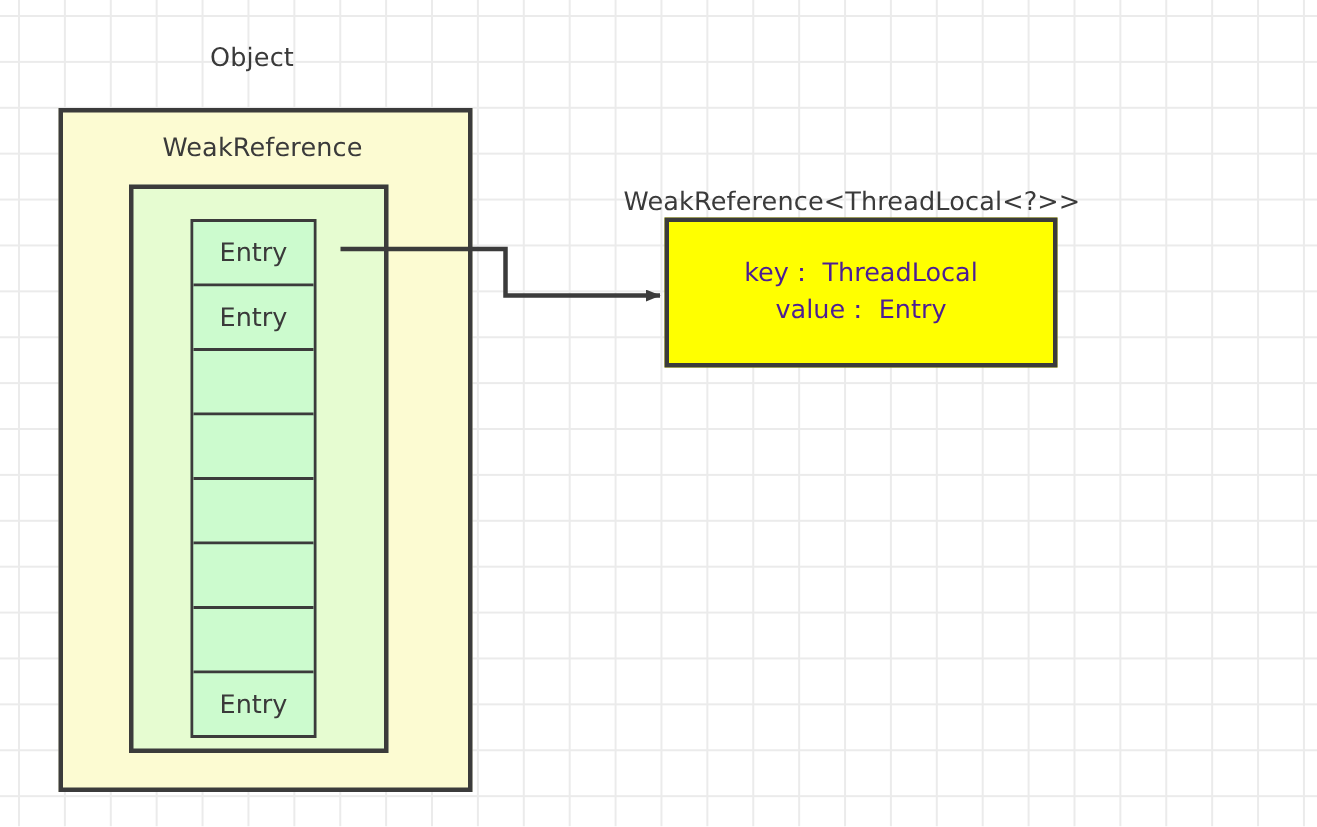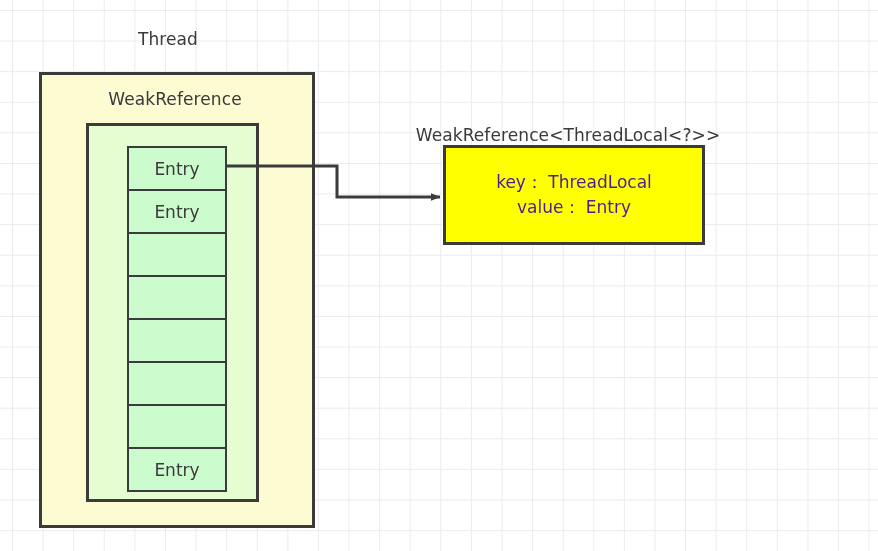--- a/index.html
+++ b/index.html
@@ -54,21 +54,21 @@
     background: #e6fcd1;
     border: 3px solid #3b3b3b;
     box-sizing: border-box;
   }
 
   
   .entry-table {
     position: absolute;
     left: 127px;
     top: 146px;
-    width: 100px;
+    width: 84px;
     height: 346px;
     border: 2px solid #3b3b3b;
     box-sizing: border-box;
     display: flex;
     flex-direction: column;
     background: #ccfbce;
   }
   .entry-cell {
     flex: 1 1 0;
     background: #ccfbce;
@@ -133,21 +133,21 @@
     pointer-events: none;
   }
 </style>
 </head>
 <body>
 
 <div id="canvas">
 
   <div class="thread-box"></div>
 
-  <div class="label thread-label">Thread</div>
+  <div class="label thread-label">Object</div>
 
   <div class="map-box"></div>
 
   <div class="label map-label">WeakReference</div>
 
   <div class="entry-table">
     <div class="entry-cell">Entry</div>
     <div class="entry-cell">Entry</div>
     <div class="entry-cell"></div>
     <div class="entry-cell"></div>

